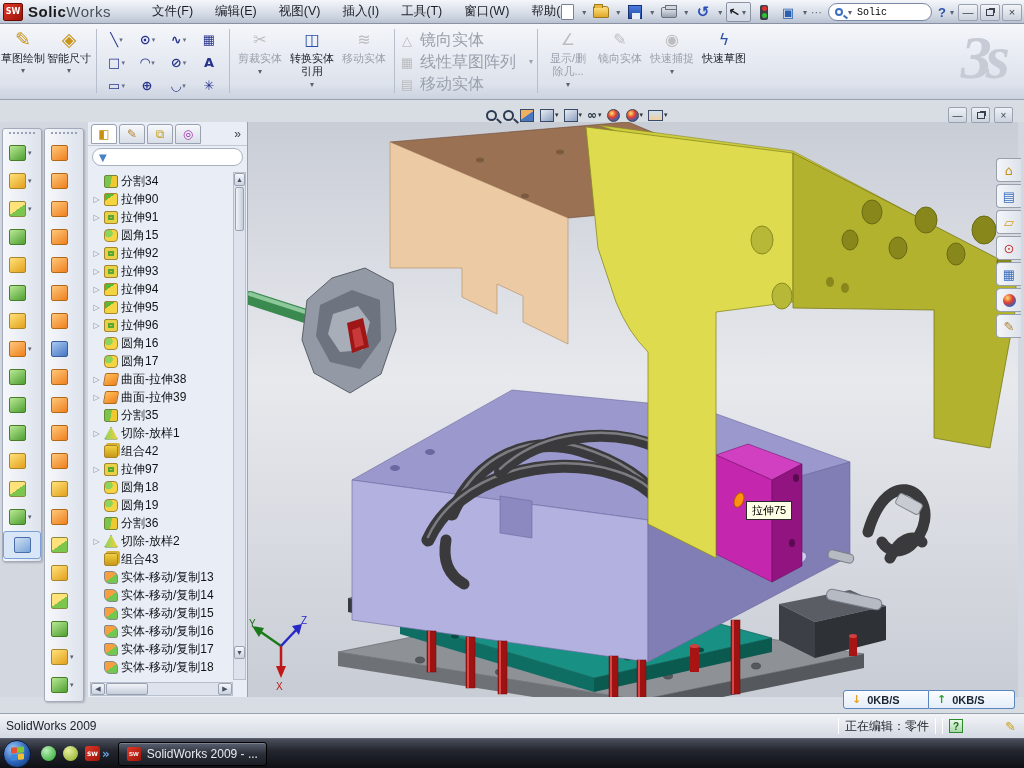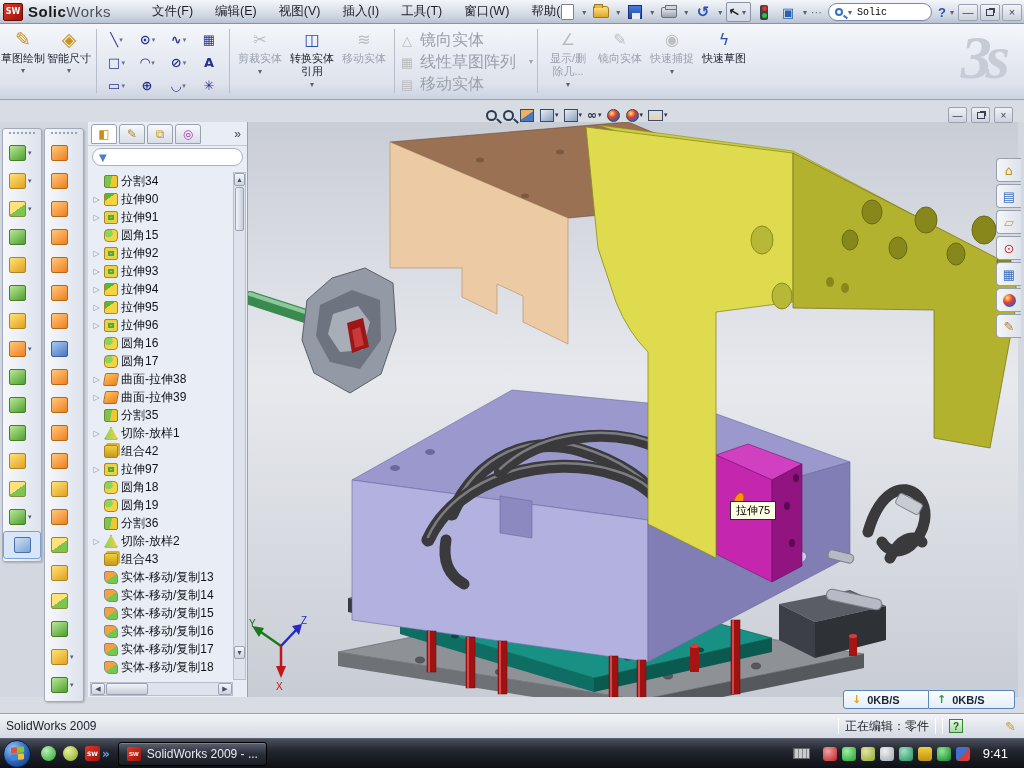--- a/index.html
+++ b/index.html
@@ -126,21 +126,21 @@
   #vspace { height:414px; }
   #tree-hscroll { position:absolute; left:2px; bottom:1px; width:143px; height:14px; background:#dde2ec; border:1px solid #b8bfcc; display:flex; }
   .scr-btn-h { width:14px; height:12px; display:flex; align-items:center; justify-content:center; font-size:7px; color:#4a5060;
     background:linear-gradient(#f4f6fa,#ccd3e0); border:1px solid #9aa2b2; border-radius:2px; flex:none; }
   #hthumb { width:42px; margin:0 1px; background:linear-gradient(#f0f3f8,#c6cdda); border:1px solid #9aa2b2; border-radius:2px; }
   #hspace { flex:1; }
 
   
   #viewport { position:absolute; left:248px; top:0; width:770px; height:575px; }
   #viewport svg { display:block; }
-  #vp-tooltip { position:absolute; left:482px; top:379px; background:#ffffe6; border:1px solid #2a2a2a;
+  #vp-tooltip { position:absolute; left:498px; top:379px; background:#ffffe6; border:1px solid #2a2a2a;
     font-size:11px; padding:1px 5px; color:#000; white-space:nowrap; }
 
   
   #headsup { position:absolute; left:486px; top:104px; height:22px; display:flex; align-items:center; gap:5px; z-index:5; }
   .hu { display:flex; align-items:center; gap:1px; }
   .hu .c { font-size:7px; color:#2c3442; }
   .hu-mag { width:11px; height:11px; border:2px solid #2c3a52; border-radius:50%; position:relative; }
   .hu-mag:after { content:""; position:absolute; left:8px; top:8px; width:6px; height:2px; background:#2c3a52; transform:rotate(42deg); }
   .hu-cube { width:14px; height:13px; background:linear-gradient(145deg,#e8ecf2,#8aa0c0); border:1px solid #3a4a66; }
   .hu-cube2 { width:14px; height:13px; background:linear-gradient(145deg,#f0b060 48%,#4a78c0 52%); border:1px solid #3a4a66; }
@@ -1120,29 +1120,15 @@
 
     <div class="ql glyph ql-msn"></div>
         <div class="ql glyph ql-ball"></div>
         <div class="ql glyph ql-sw">SW</div>
       </div>
     <span id="ql-more" class="glyph">»</span>
     <div class="taskbtn active">
       <span class="tb-ic-sw">SW</span>
       <span>SolidWorks 2009 - ...</span>
     </div>
-    <div id="tray">
-      <span class="kbd-ic"></span>
-      <span id="tray-icons" style="display:flex;gap:5px">
-          <span class="tray-ic" style="background: radial-gradient(circle at 35% 30%, rgb(240, 160, 160), rgb(192, 32, 32));"></span>
-          <span class="tray-ic" style="background: radial-gradient(circle at 35% 30%, rgb(160, 240, 160), rgb(32, 160, 48));"></span>
-          <span class="tray-ic" style="background: radial-gradient(circle at 35% 30%, rgb(224, 232, 160), rgb(144, 168, 48));"></span>
-          <span class="tray-ic" style="background: radial-gradient(circle at 35% 30%, rgb(240, 240, 240), rgb(160, 168, 176));"></span>
-          <span class="tray-ic" style="background: radial-gradient(circle at 35% 30%, rgb(160, 224, 192), rgb(32, 144, 96));"></span>
-          <span class="tray-ic" style="background: linear-gradient(rgb(240, 208, 64), rgb(192, 144, 16));"></span>
-          <span class="tray-ic" style="background: radial-gradient(circle at 35% 30%, rgb(144, 232, 144), rgb(16, 128, 48));"></span>
-          <span class="tray-ic" style="background: linear-gradient(135deg, rgb(64, 112, 208) 50%, rgb(208, 64, 64) 50%);"></span>
-        </span>
-      <span id="clock">9:41</span>
-    </div>
   </div>
 
 </div>
 
 </body></html>

